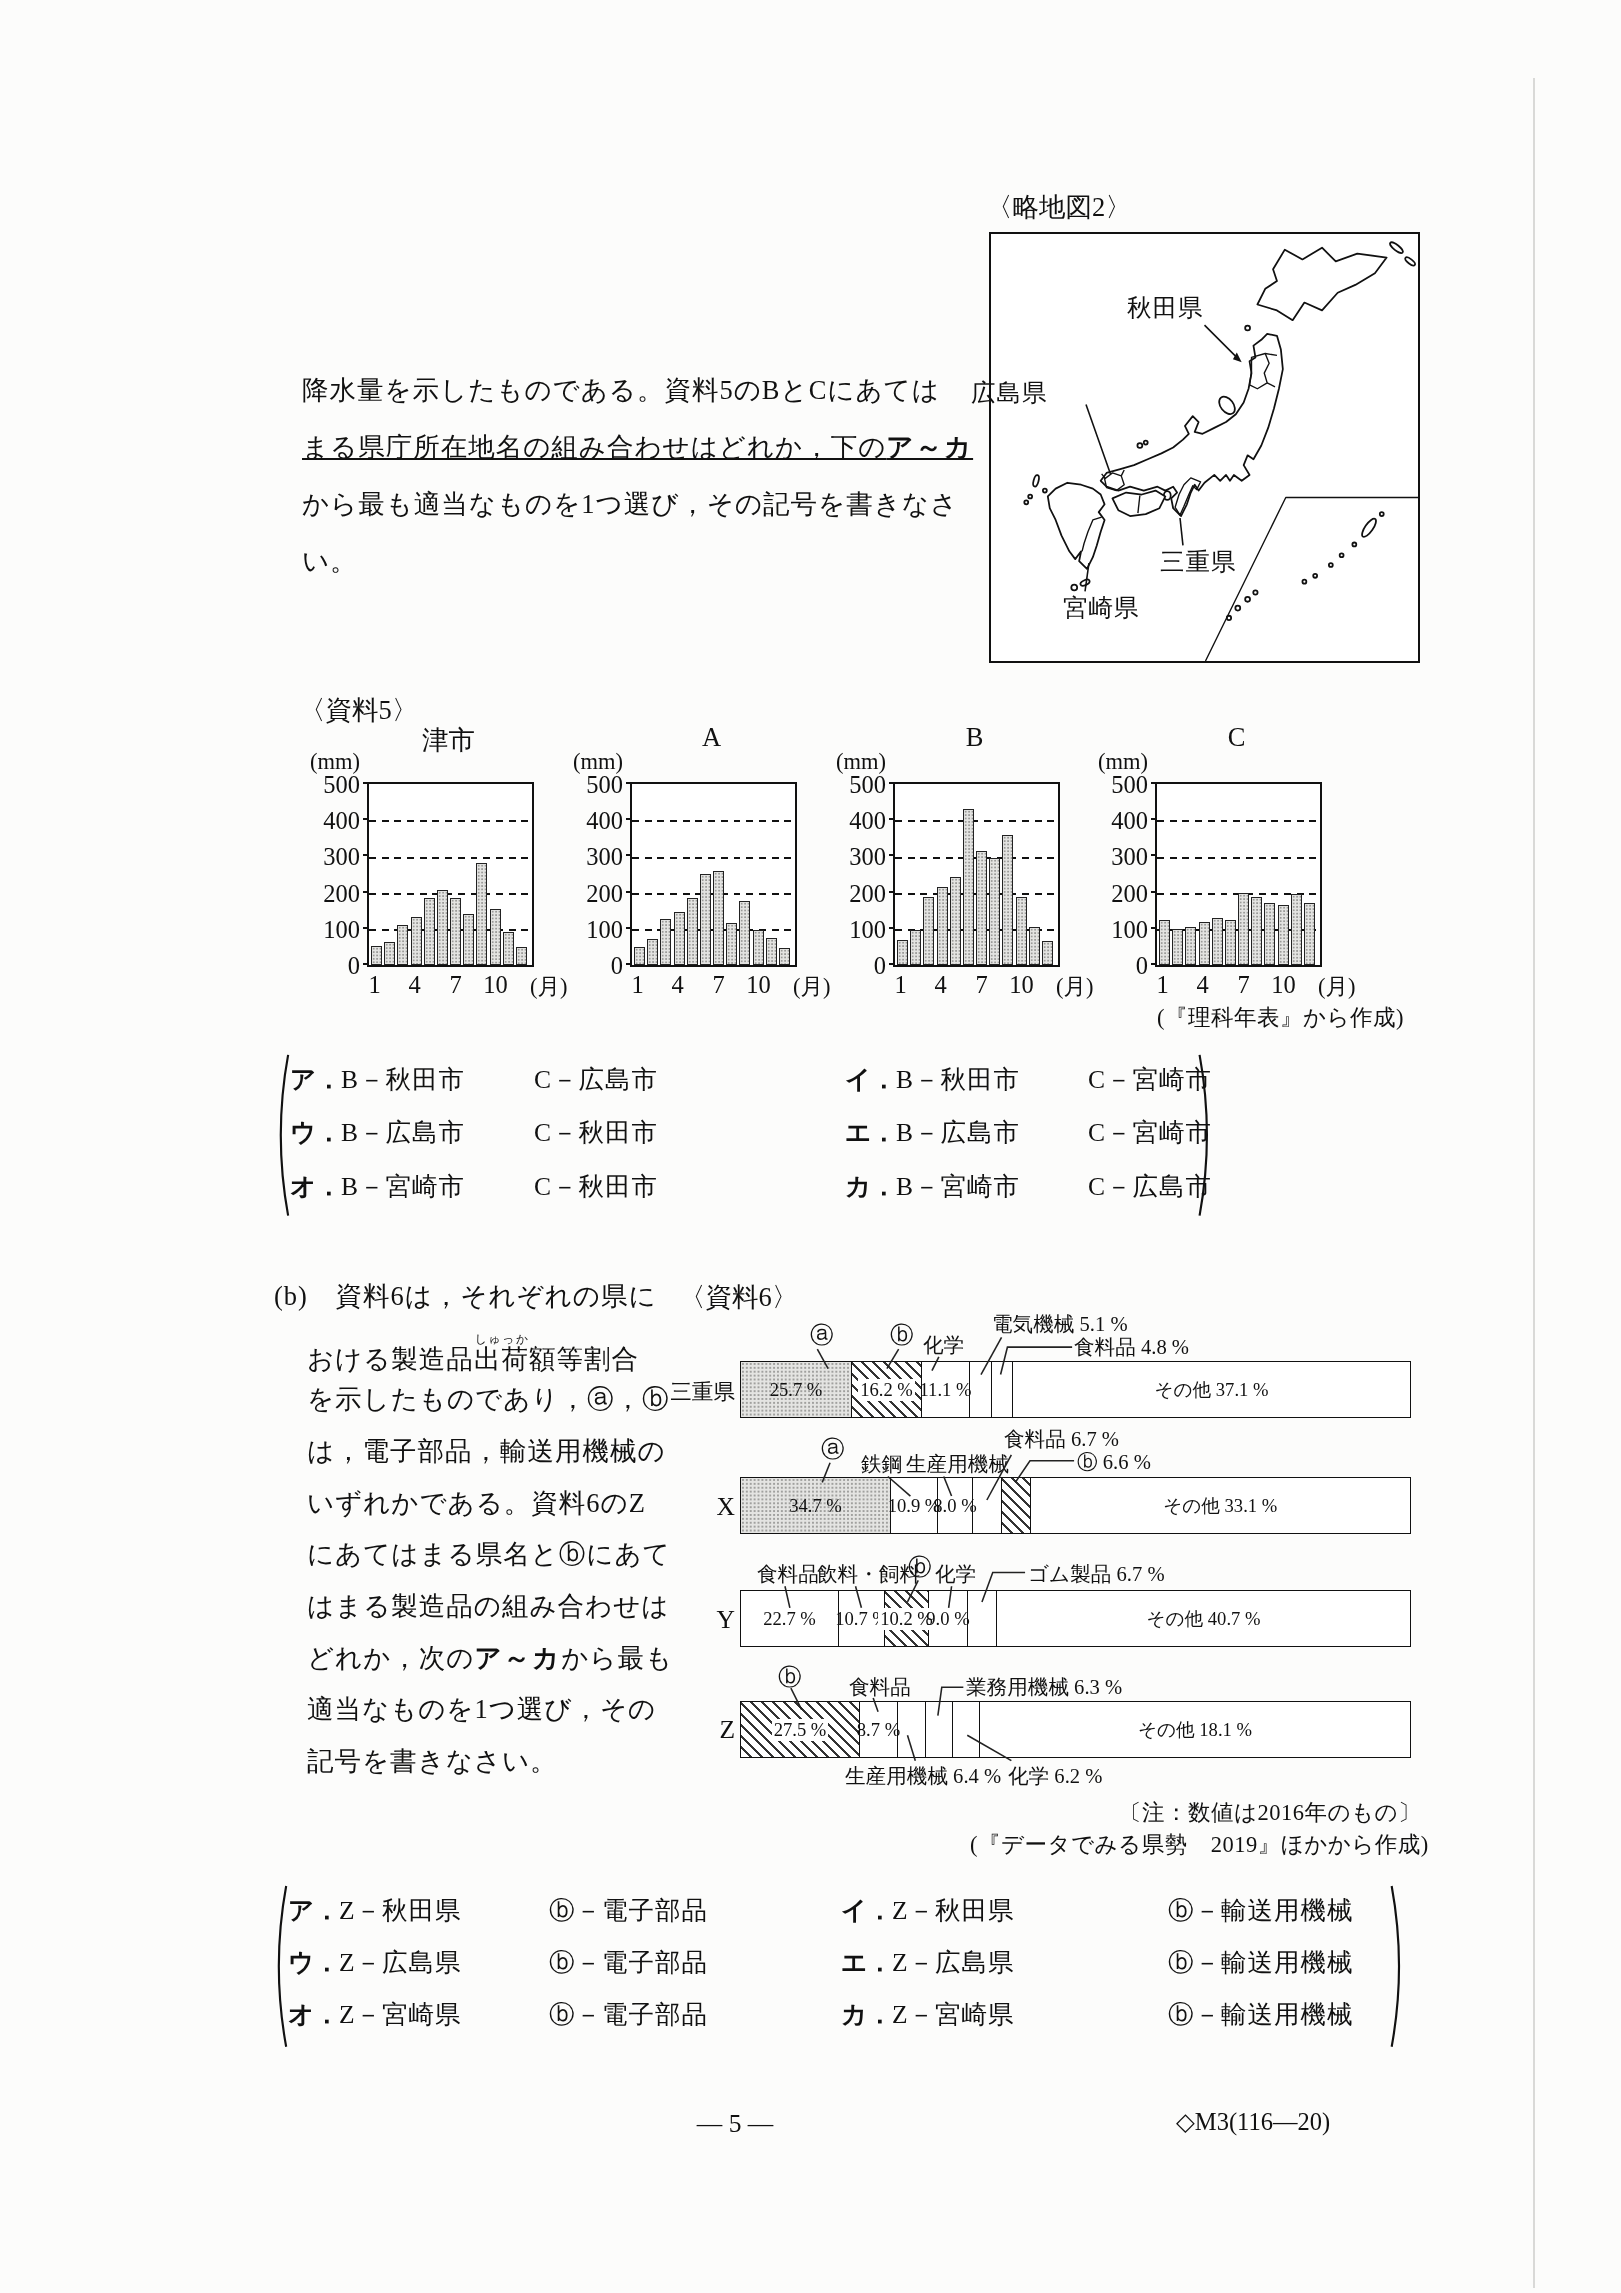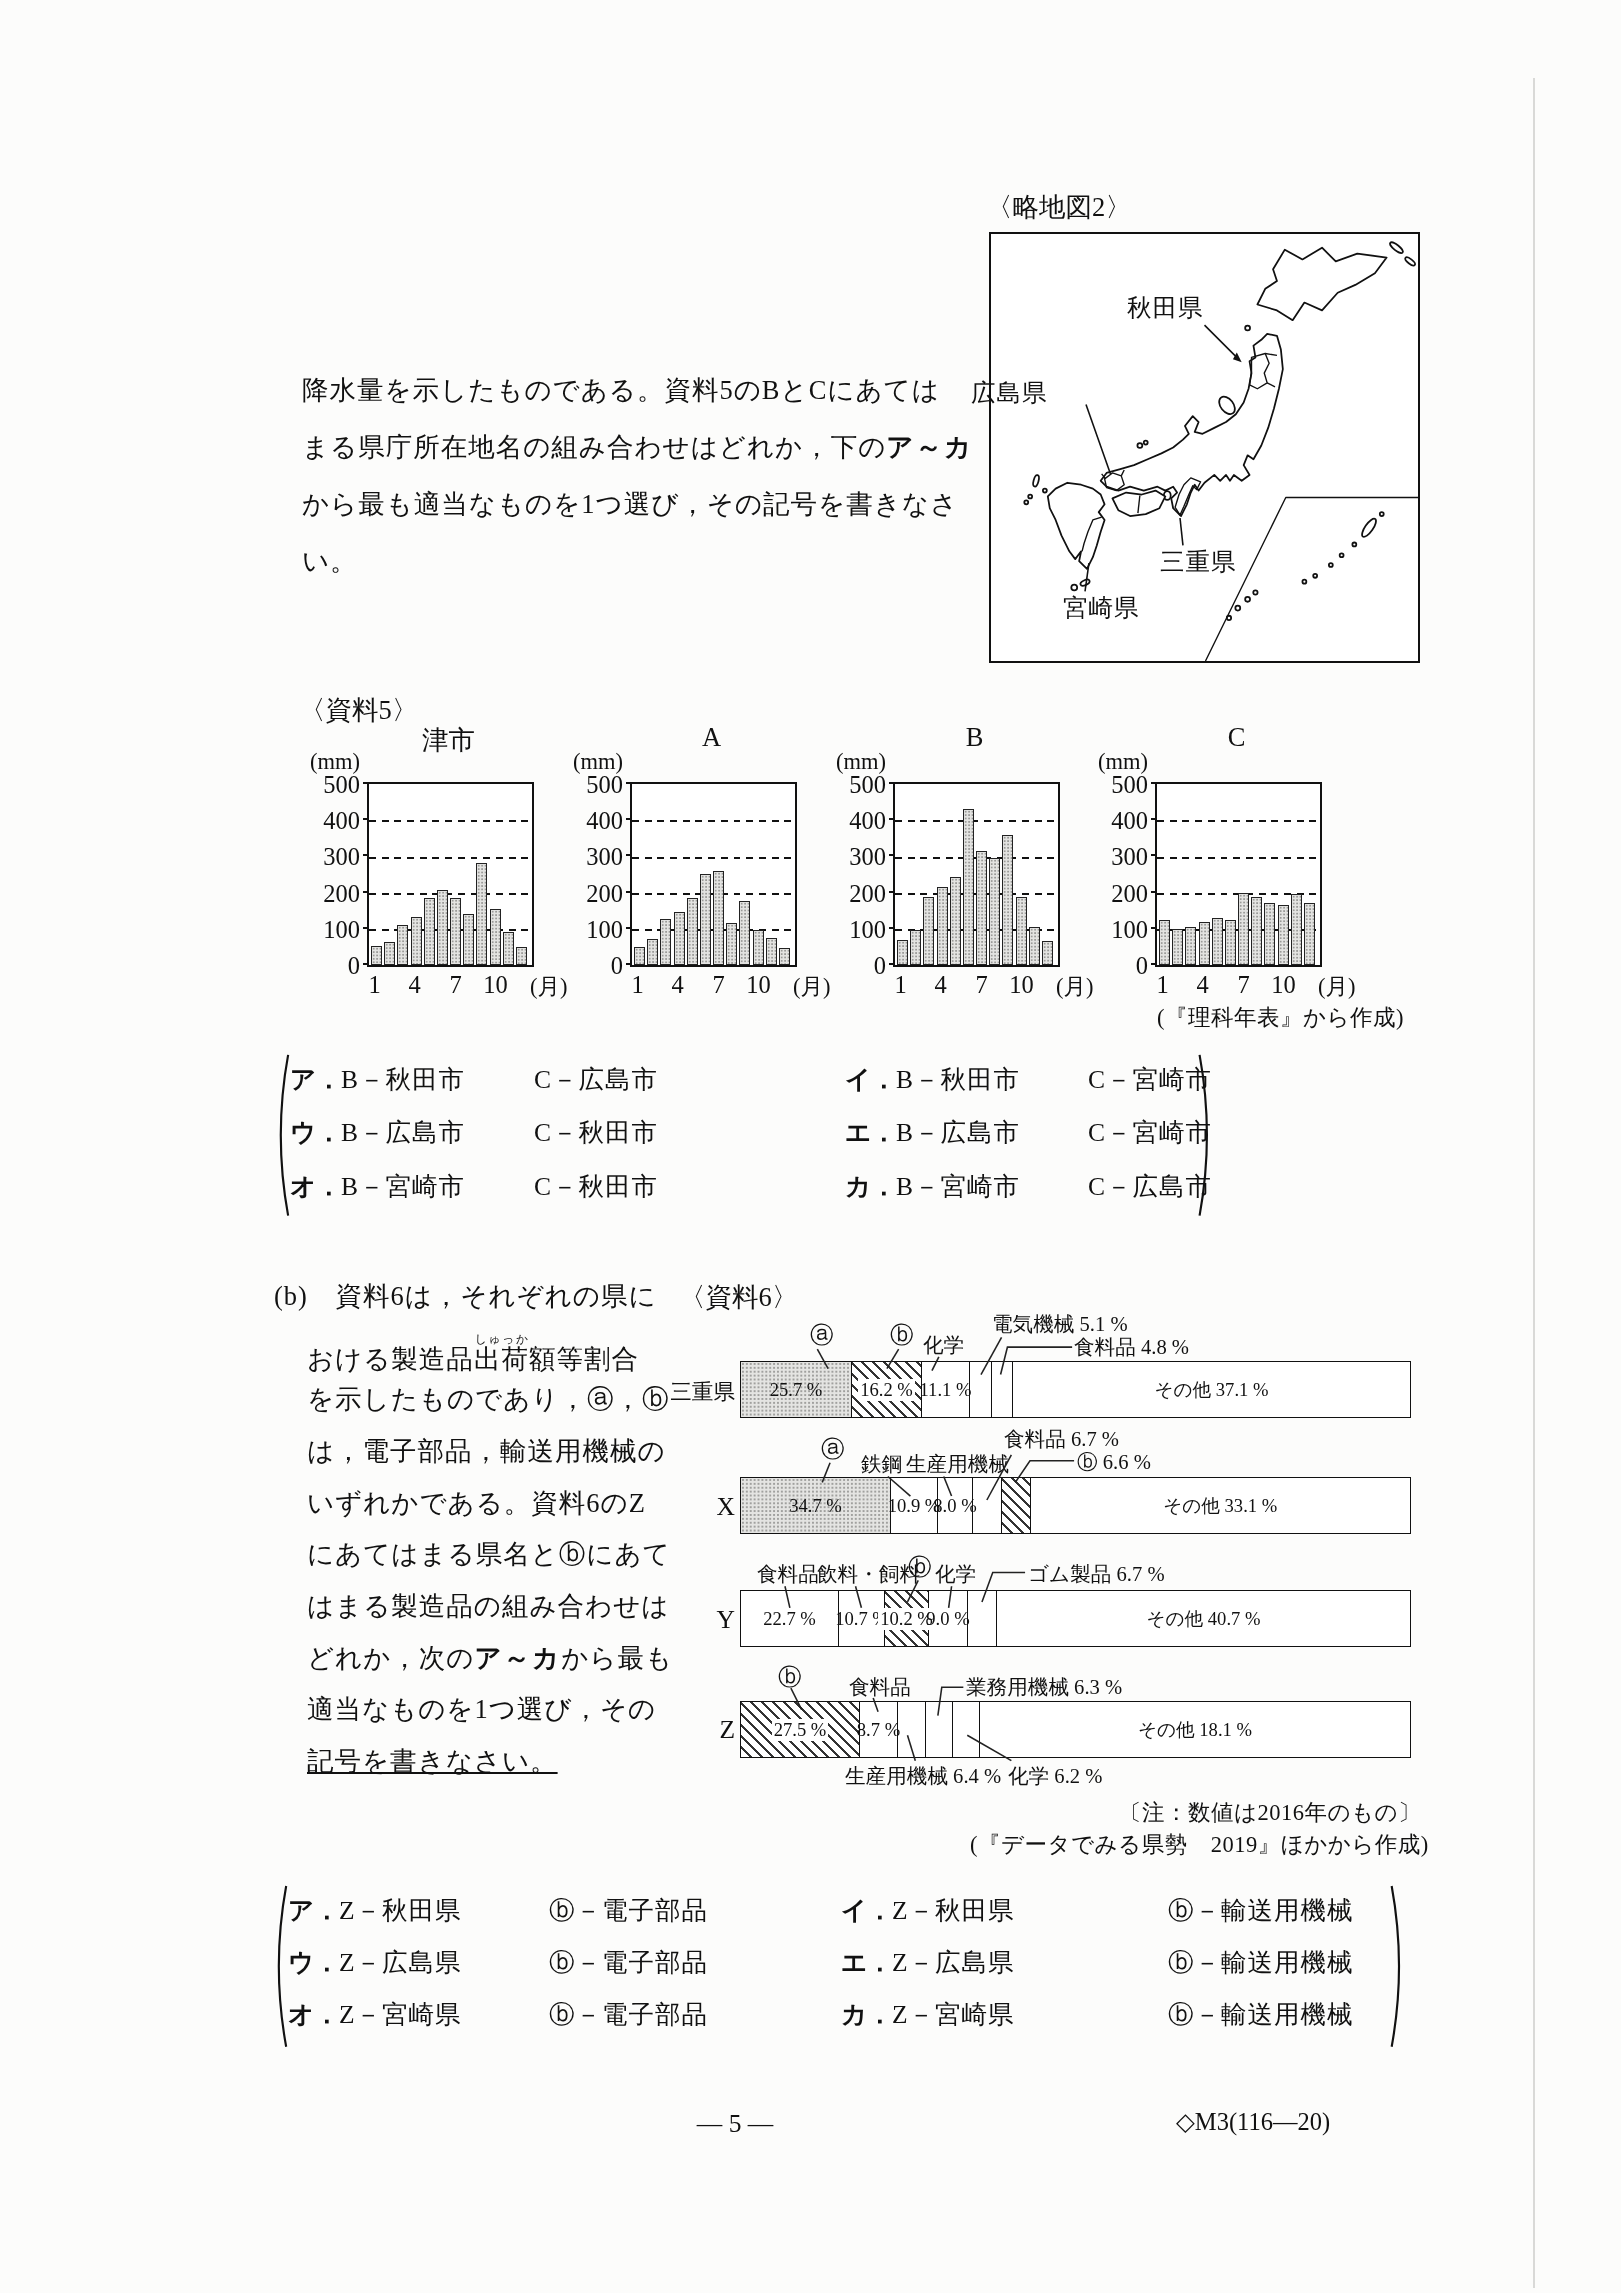--- a/index.html
+++ b/index.html
@@ -43,21 +43,21 @@
   .svglayer{position:absolute;pointer-events:none;}
   #foldline{position:absolute;left:1533px;top:78px;width:2px;height:2210px;background:#d9d9d7;}
   .footer{font-size:25.5px;}
 </style>
 </head>
 <body>
 
 <div id="page">
 
   <div class="abs tline" style="left:302px;top:375px;">降水量を示したものである。資料5のBとCにあては</div>
-  <div class="abs tline" style="left:302px;top:432px;"><span>まる県庁所在地名の組み合わせはどれか，下の</span><b>ア～カ</b></div>
+  <div class="abs tline" style="left:302px;top:432px;text-decoration:underline;"><span>まる県庁所在地名の組み合わせはどれか，下の</span><b>ア～カ</b></div>
   <div class="abs tline" style="left:302px;top:489px;">から最も適当なものを1つ選び，その記号を書きなさ</div>
   <div class="abs tline" style="left:302px;top:546px;">い。</div>
 
   <div class="abs" style="left:986px;top:189px;font-size:26.5px;">〈略地図2〉</div>
   <div id="mapbox">
     <svg width="427" height="427" viewBox="0 0 436 436">
       <g fill="#fff" stroke="#111" stroke-width="1.8" stroke-linejoin="round">
 
         <path d="M288,36 L300,16 L318,26 L338,14 L352,28 L374,20 L404,24 L392,40 L372,52 L354,60 L338,78 L320,70 L308,88 L292,78 L272,72 L280,56 L292,48 Z"></path>
         <ellipse cx="414" cy="14" rx="8" ry="2.8" transform="rotate(38 414 14)"></ellipse>
@@ -308,21 +308,21 @@
 
   <div class="abs tline" style="left:274px;top:1281px;"><span>(b)</span>　<span>資料6は，それぞれの県に</span></div>
   <div class="abs tline" style="left:307px;top:1333px;"><span>おける製造品</span><ruby><span>出荷</span><rt>しゅっか</rt></ruby><span>額等割合</span></div>
   <div class="abs tline" style="left:307px;top:1384px;">を示したものであり，ⓐ，ⓑ</div>
   <div class="abs tline" style="left:307px;top:1436px;">は，電子部品，輸送用機械の</div>
   <div class="abs tline" style="left:307px;top:1488px;">いずれかである。資料6のZ</div>
   <div class="abs tline" style="left:307px;top:1539px;">にあてはまる県名とⓑにあて</div>
   <div class="abs tline" style="left:307px;top:1591px;">はまる製造品の組み合わせは</div>
   <div class="abs tline" style="left:307px;top:1643px;"><span>どれか，次の</span><b>ア～カ</b><span>から最も</span></div>
   <div class="abs tline" style="left:307px;top:1694px;">適当なものを1つ選び，その</div>
-  <div class="abs tline" style="left:307px;top:1746px;text-decoration:underline;">記号を書きなさい。</div>
+  <div class="abs tline" style="left:307px;top:1746px;">記号を書きなさい。</div>
 
   <div class="abs" style="left:679px;top:1279px;font-size:26.5px;">〈資料6〉</div>
 
   <span class="abs rowname" style="left:647px;top:1377px;width:88px;">三重県</span>
   <span class="abs rowname" style="left:647px;top:1492px;width:88px;font-size:25.5px;">X</span>
   <span class="abs rowname" style="left:647px;top:1605px;width:88px;font-size:25.5px;">Y</span>
   <span class="abs rowname" style="left:647px;top:1715px;width:88px;font-size:25.5px;">Z</span>
 
   <div class="stackrow" style="top:1361px;">
       <div class="seg seg-dots" style="width: 111px;">

